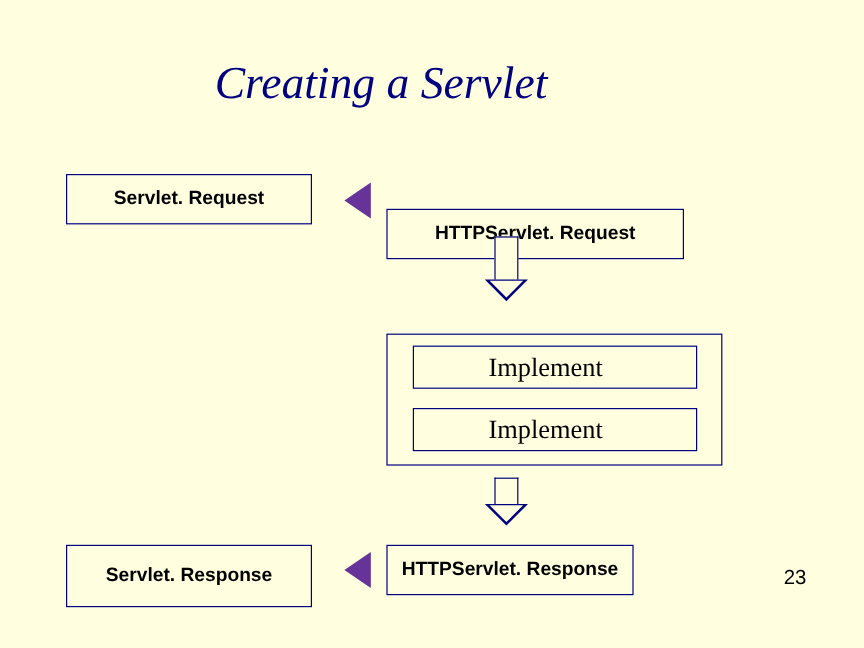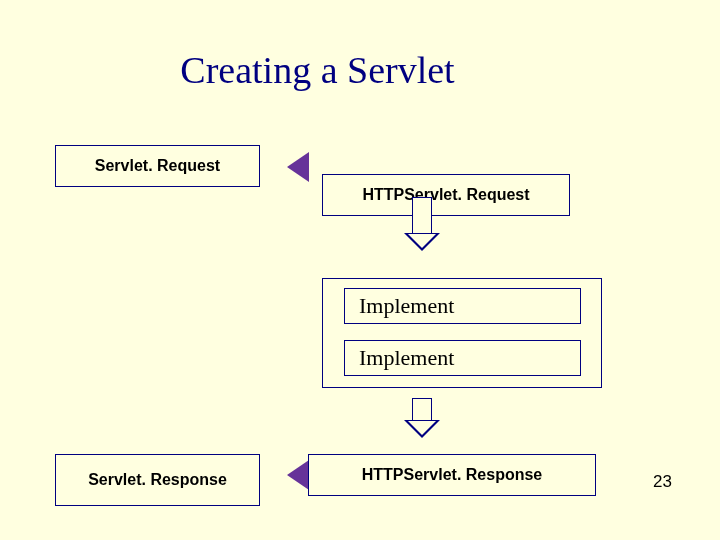--- a/index.html
+++ b/index.html
@@ -13,20 +13,21 @@
     overflow: hidden;
   }
   .title {
     position: absolute;
     top: 48px;
     left: 0;
     width: 635px;
     text-align: center;
     font-size: 38px;
     color: #000080;
+    font-style: italic;
   }
   .box {
     position: absolute;
     border: 1.5px solid #000080;
     background: #ffffe0;
     display: flex;
     align-items: center;
     justify-content: center;
     font-family: Verdana, Arial, sans-serif;
     font-weight: bold;
@@ -34,22 +35,22 @@
     color: #000000;
     padding: 0 8px;
     text-align: center;
   }
   .box-left-req  { left: 55px;  top: 145px; width: 205px; height: 42px; }
   .box-right-req { left: 322px; top: 145px; width: 248px; height: 42px; margin-top: 29px; }
   .box-outer     { left: 322px; top: 278px; width: 280px; height: 110px; background: transparent; }
   .box-doget     { left: 344px; top: 288px; width: 237px; height: 36px; font-size: 19px; justify-content: flex-start; padding-left: 14px; gap: 6px; }
   .box-dopost    { left: 344px; top: 340px; width: 237px; height: 36px; font-size: 19px; justify-content: flex-start; padding-left: 14px; gap: 6px; }
   .box-left-res  { left: 55px;  top: 454px; width: 205px; height: 52px; }
-  .box-right-res { left: 308px; top: 454px; width: 288px; height: 42px; }
-  .serif-label { font-family: "Times New Roman", Times, serif; font-weight: normal; font-size: 22px; color: #000000; }
+  .box-right-res { left: 322px; top: 454px; width: 206px; height: 42px; }
+  .serif-label { font-family: "Times New Roman", Times, serif; font-weight: normal; font-size: 22px; color: #000000; margin-left: 48px; }
   .mono-label  { font-family: "Courier New", monospace; font-weight: bold; font-size: 19px; color: #000000; }
   .page-num {
     position: absolute;
     right: 48px;
     bottom: 48px;
     font-family: Arial, sans-serif;
     font-size: 17px;
     color: #000000;
   }
   

